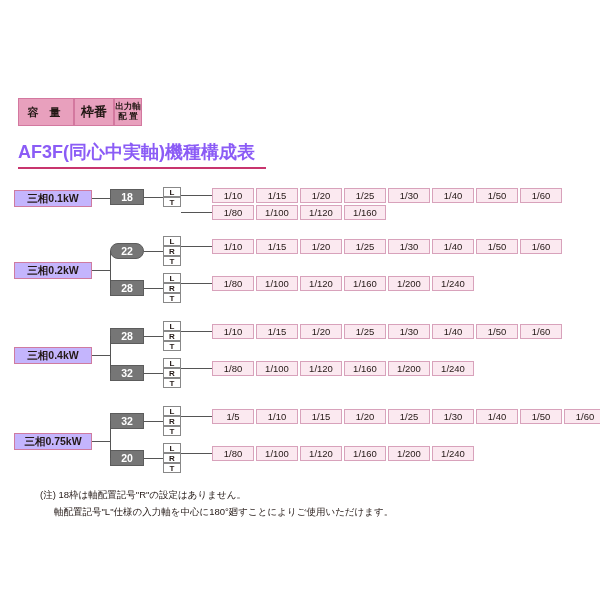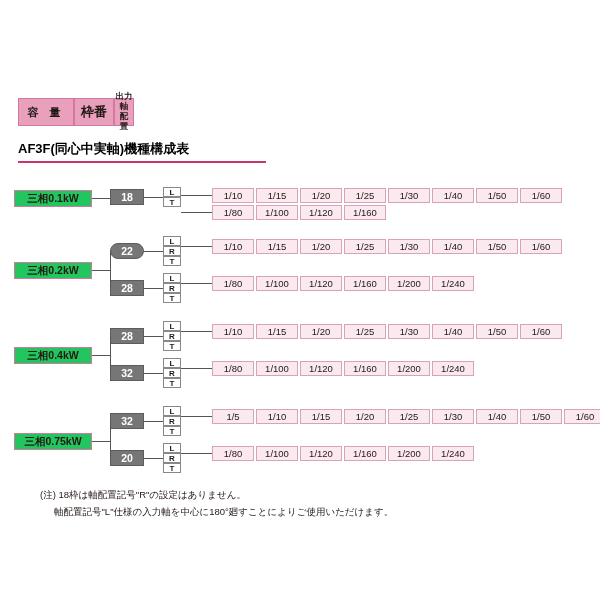--- a/index.html
+++ b/index.html
@@ -21,44 +21,44 @@
     color:#231815;
     display:flex; align-items:center; justify-content:center;
     text-align:center;
     font-size:11px;
     font-weight:bold;
     height:28px;
     box-sizing:border-box;
   }
   .lg-cap { width:56px; letter-spacing:4px; }
   .lg-frame { width:40px; font-size:13px; }
-  .lg-shaft { width:20px; font-size:8.5px; line-height:1.15; flex-direction:column; }
+  .lg-shaft { width:28px; font-size:8.5px; line-height:1.15; flex-direction:column; }
   .lg-ratio {
     width:363px; margin-left:5px;
     background:#f6dce7; border:1px solid #d3789f;
     font-size:11px; letter-spacing:4px; font-weight:bold;
   }
 
   
   .title-wrap { position:absolute; left:18px; top:140px; width:248px; }
-  .title-text { font-size:13px; font-weight:bold; color:#000000; padding-bottom:3px; letter-spacing:0px; }
+  .title-text { font-size:18px; font-weight:bold; color:#8b5cf6; padding-bottom:3px; letter-spacing:0px; }
   .title-rule { height:2px; background:#c8356e; width:100%; }
 
   
   .cell {
     position:absolute;
     box-sizing:border-box;
     display:flex; align-items:center; justify-content:center;
     font-size:9.5px;
     background:#fbe9f0;
     border:1px solid #d8a2bb;
     color:#231815;
   }
   .kw {
-    background:#22c55e; border:1px solid #cf7ba0;
+    background:#c4b5fd; border:1px solid #cf7ba0;
     font-size:10.5px; font-weight:bold;
     width:78px; height:17px;
   }
   .frame {
     background:#767676; border:1px solid #5c5c5c; color:#ffffff;
     font-size:10.5px; font-weight:bold;
     width:34px; height:16px;
   }
   .shaft {
     background:#ffffff; border:1px solid #888888; color:#231815;

